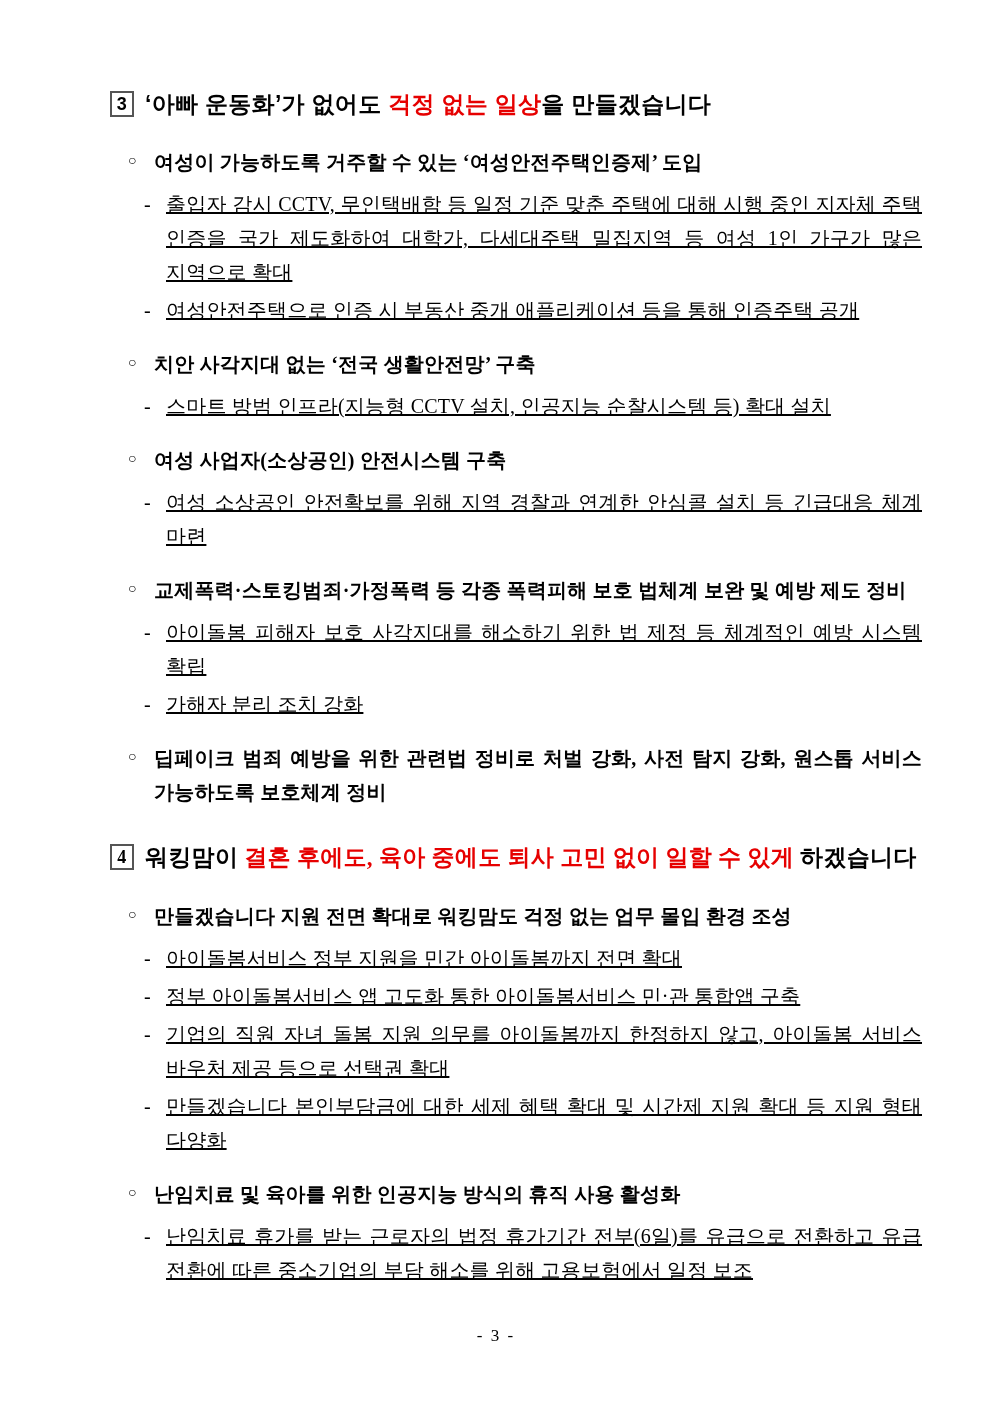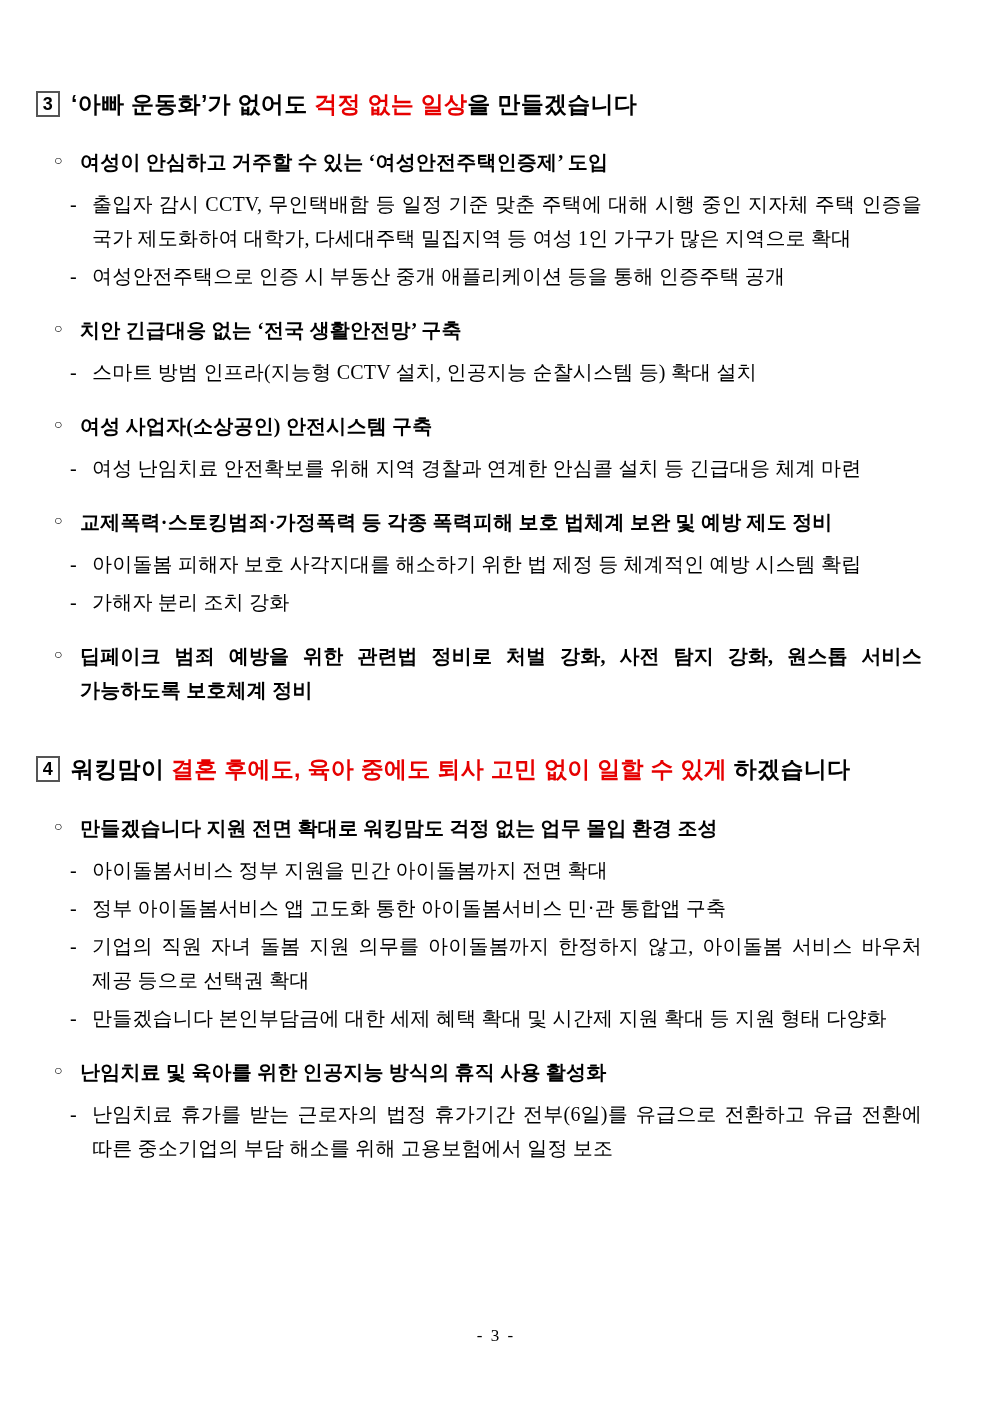--- a/index.html
+++ b/index.html
@@ -12,35 +12,36 @@
     height: 1403px;
     position: relative;
     font-family: "Liberation Serif", "DejaVu Serif", serif;
     color: #000000;
     overflow: hidden;
   }
   .page {
     box-sizing: border-box;
     width: 992px;
     height: 1037px;
-    padding: 88px 70px 60px 36px;
+    padding: 88px 70px 60px 110px;
     border-radius: 22px;
   }
   
   .section-title {
     font-family: "Liberation Sans", "DejaVu Sans", sans-serif;
     font-size: 23px;
     font-weight: bold;
     letter-spacing: 0.3px;
     line-height: 1.45;
     margin: 0 0 24px 0;
     word-break: keep-all;
   }
   .section-title.sec-gap {
-    margin-top: 46px;
+    margin-top: 32px;
+    font-family: Liberation Serif, serif;
   }
   .num-box {
     display: inline-flex;
     align-items: center;
     justify-content: center;
     width: 24px;
     height: 26px;
     border: 2px solid #555555;
     font-size: 18px;
     font-weight: bold;
@@ -78,65 +79,66 @@
     line-height: 1.7;
     letter-spacing: 0.2px;
   }
   .sub-dash {
     flex: 0 0 22px;
   }
   .sub-text {
     flex: 1;
     word-break: keep-all;
     text-align: justify;
+    text-decoration: underline;
   }
   .footer {
     position: absolute;
     left: 0;
     top: 1326px;
     width: 100%;
     text-align: center;
     font-size: 17px;
     letter-spacing: 2px;
     font-family: "Liberation Serif", "DejaVu Serif", serif;
   }
 </style>
 </head>
 <body>
 
 <div class="page">
   <main id="doc">
       <h2 class="section-title"><span class="num-box">3</span><span>‘아빠 운동화’가 없어도 </span><span class="red">걱정 없는 일상</span><span>을 만들겠습니다</span></h2>
       <div class="o-item">
         <span class="o-bullet">○</span>
-        <span class="o-text">여성이 안심하고 거주할 수 있는 ‘여성안전주택인증제’ 도입</span>
+        <span class="o-text">여성이 가능하도록 거주할 수 있는 ‘여성안전주택인증제’ 도입</span>
       </div>
       <div class="sub-item">
         <span class="sub-dash">-</span>
         <span class="sub-text">출입자 감시 CCTV, 무인택배함 등 일정 기준 맞춘 주택에 대해 시행 중인 지자체 주택 인증을 국가 제도화하여 대학가, 다세대주택 밀집지역 등 여성 1인 가구가 많은 지역으로 확대</span>
       </div>
       <div class="sub-item">
         <span class="sub-dash">-</span>
         <span class="sub-text">여성안전주택으로 인증 시 부동산 중개 애플리케이션 등을 통해 인증주택 공개</span>
       </div>
       <div class="o-item">
         <span class="o-bullet">○</span>
-        <span class="o-text">치안 긴급대응 없는 ‘전국 생활안전망’ 구축</span>
+        <span class="o-text">치안 사각지대 없는 ‘전국 생활안전망’ 구축</span>
       </div>
       <div class="sub-item">
         <span class="sub-dash">-</span>
         <span class="sub-text">스마트 방범 인프라(지능형 CCTV 설치, 인공지능 순찰시스템 등) 확대 설치</span>
       </div>
       <div class="o-item">
         <span class="o-bullet">○</span>
         <span class="o-text">여성 사업자(소상공인) 안전시스템 구축</span>
       </div>
       <div class="sub-item">
         <span class="sub-dash">-</span>
-        <span class="sub-text">여성 난임치료 안전확보를 위해 지역 경찰과 연계한 안심콜 설치 등 긴급대응 체계 마련</span>
+        <span class="sub-text">여성 소상공인 안전확보를 위해 지역 경찰과 연계한 안심콜 설치 등 긴급대응 체계 마련</span>
       </div>
       <div class="o-item">
         <span class="o-bullet">○</span>
         <span class="o-text">교제폭력·스토킹범죄·가정폭력 등 각종 폭력피해 보호 법체계 보완 및 예방 제도 정비</span>
       </div>
       <div class="sub-item">
         <span class="sub-dash">-</span>
         <span class="sub-text">아이돌봄 피해자 보호 사각지대를 해소하기 위한 법 제정 등 체계적인 예방 시스템 확립</span>
       </div>
       <div class="sub-item">

